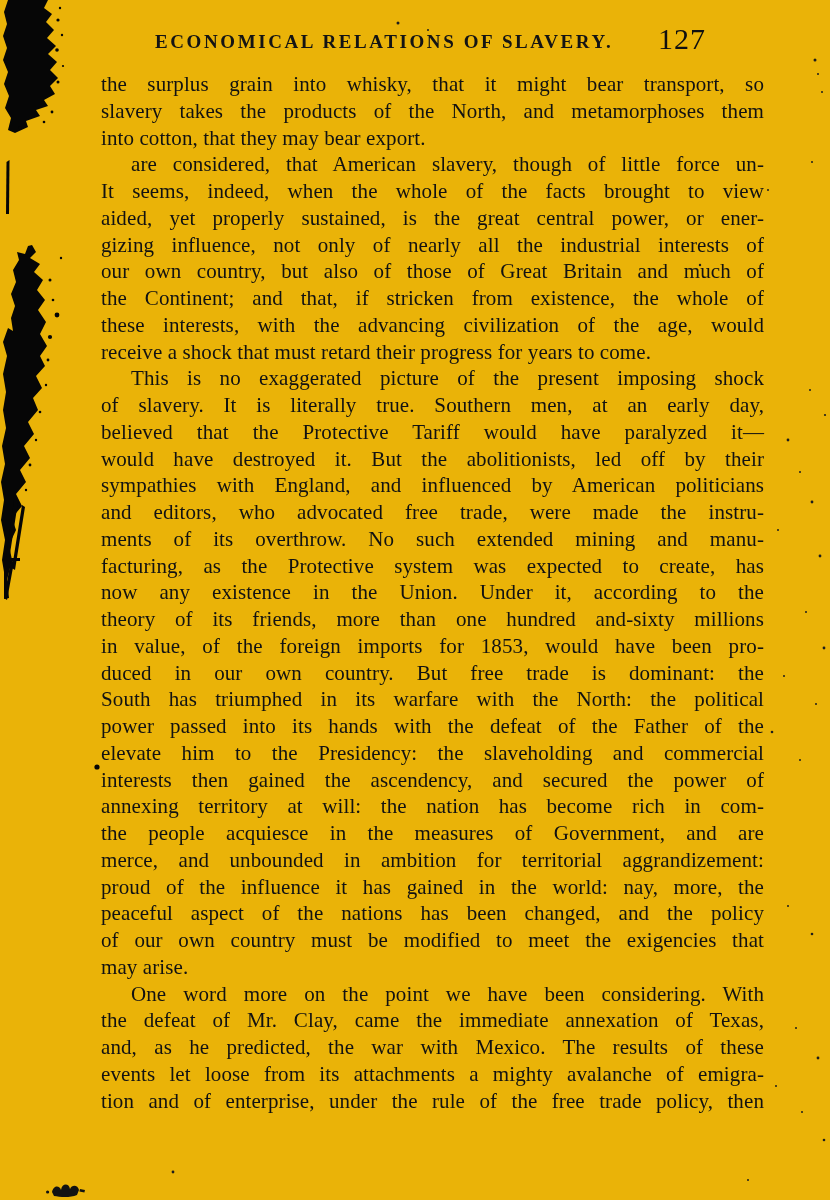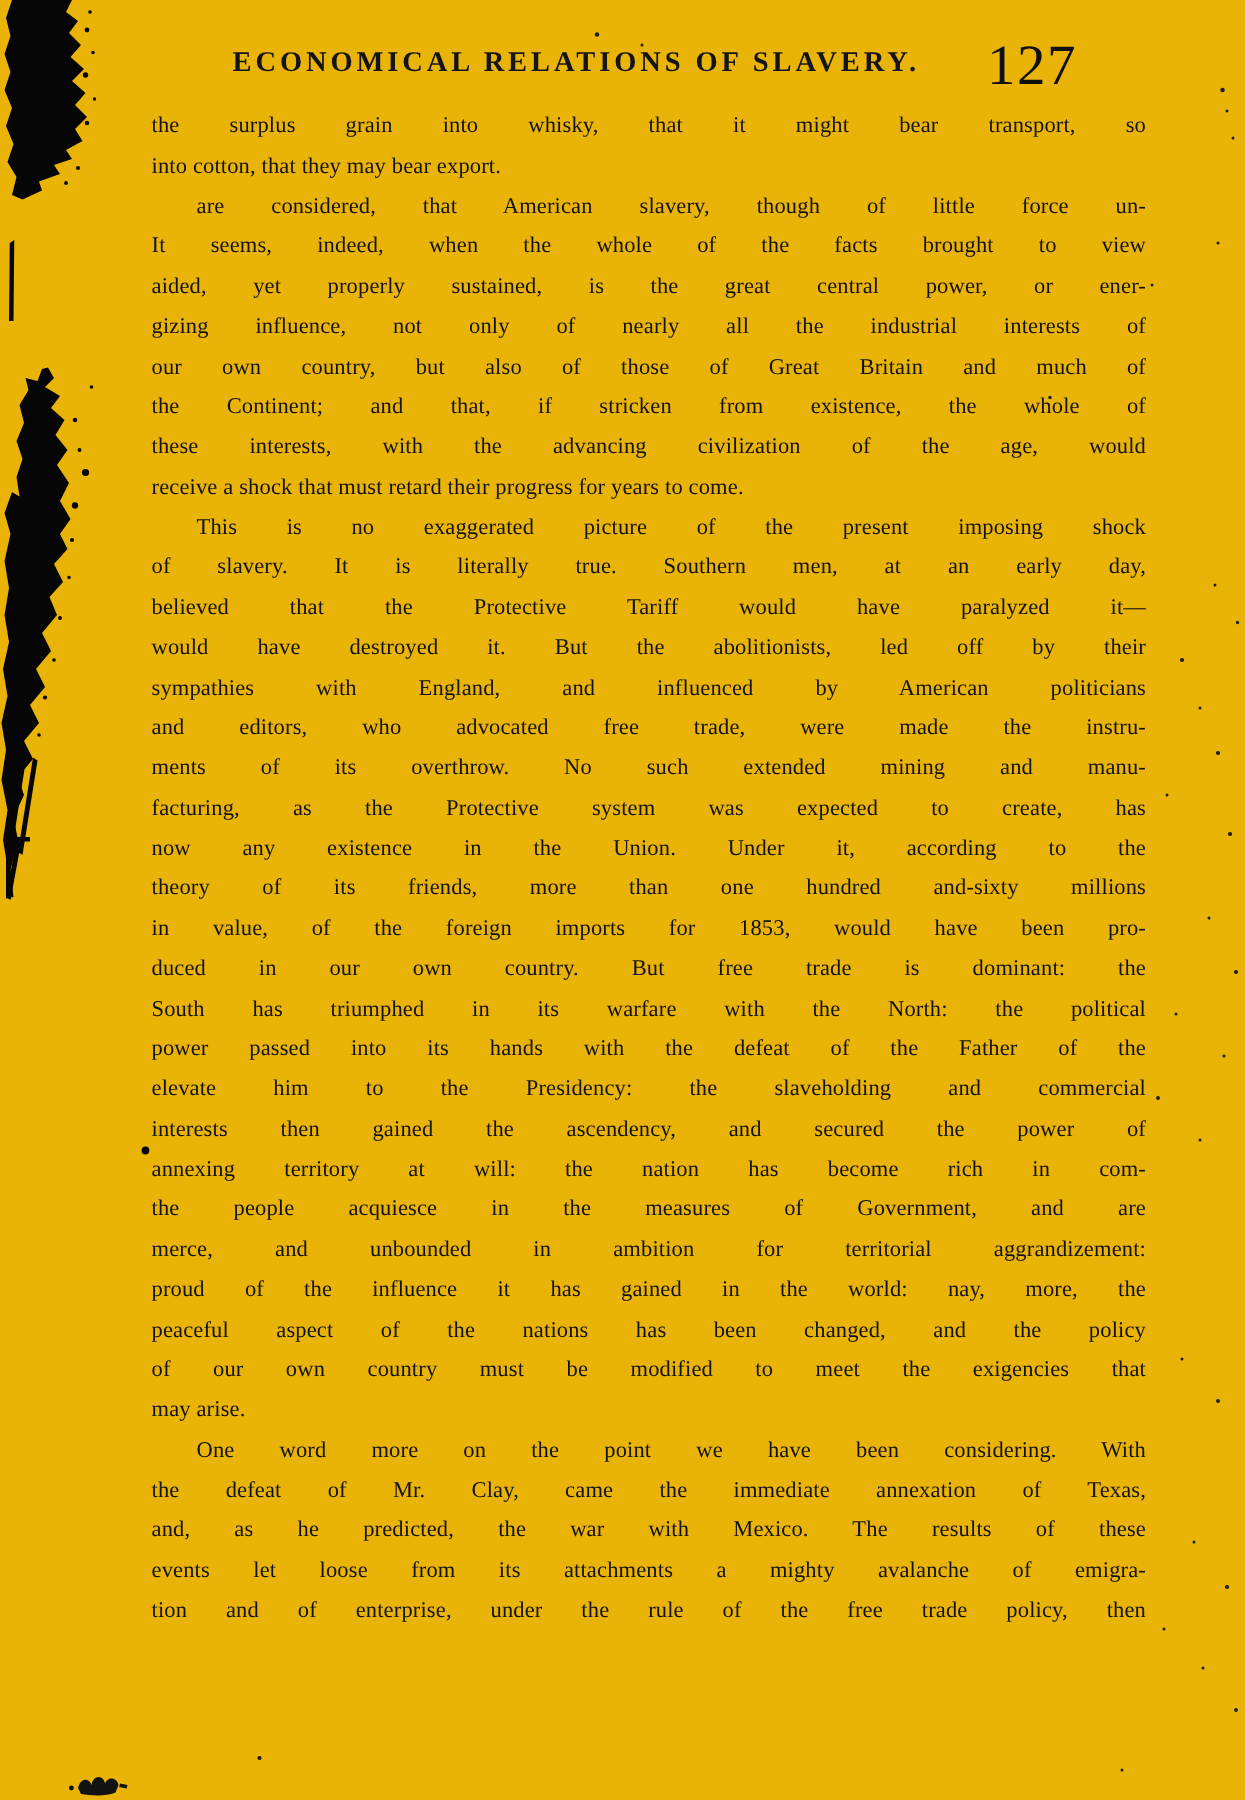--- a/index.html
+++ b/index.html
@@ -19,35 +19,35 @@
     font-size: 19px;
     font-weight: 700;
     letter-spacing: 2.6px;
     color: #141414;
     white-space: nowrap;
   }
   .page-number {
     position: absolute;
     left: 658px;
     top: 22px;
-    font-size: 38px;
+    font-size: 30px;
     font-weight: 400;
     color: #101010;
     letter-spacing: 1px;
   }
   .body-text {
     position: absolute;
     left: 101px;
     top: 71px;
     width: 663px;
     color: #121212;
   }
   .para { margin: 0; }
   .line {
-    font-size: 15px;
+    font-size: 21px;
     line-height: 26.75px;
     text-align: justify;
     text-align-last: justify;
     letter-spacing: 0.1px;
     white-space: normal;
   }
   .line.endline { text-align-last: left; }
   .para.indent .line:first-child { text-indent: 30px; }
 </style>
 </head>
@@ -129,20 +129,21 @@
 
   <div class="running-head">
     <span>ECONOMICAL RELATIONS OF SLAVERY.</span>
   </div>
 
   <div class="page-number">127</div>
 
   <div class="body-text">
       <div class="para">
         <div class="line">the surplus grain into whisky, that it might bear transport, so</div>
+        <div class="line">slavery takes the products of the North, and metamorphoses them</div>
         <div class="line endline">into cotton, that they may bear export.</div>
       </div>
       <div class="para indent">
         <div class="line">are considered, that American slavery, though of little force un-</div>
         <div class="line">It seems, indeed, when the whole of the facts brought to view</div>
         <div class="line">aided, yet properly sustained, is the great central power, or ener-</div>
         <div class="line">gizing influence, not only of nearly all the industrial interests of</div>
         <div class="line">our own country, but also of those of Great Britain and much of</div>
         <div class="line">the Continent; and that, if stricken from existence, the whole of</div>
         <div class="line">these interests, with the advancing civilization of the age, would</div>

